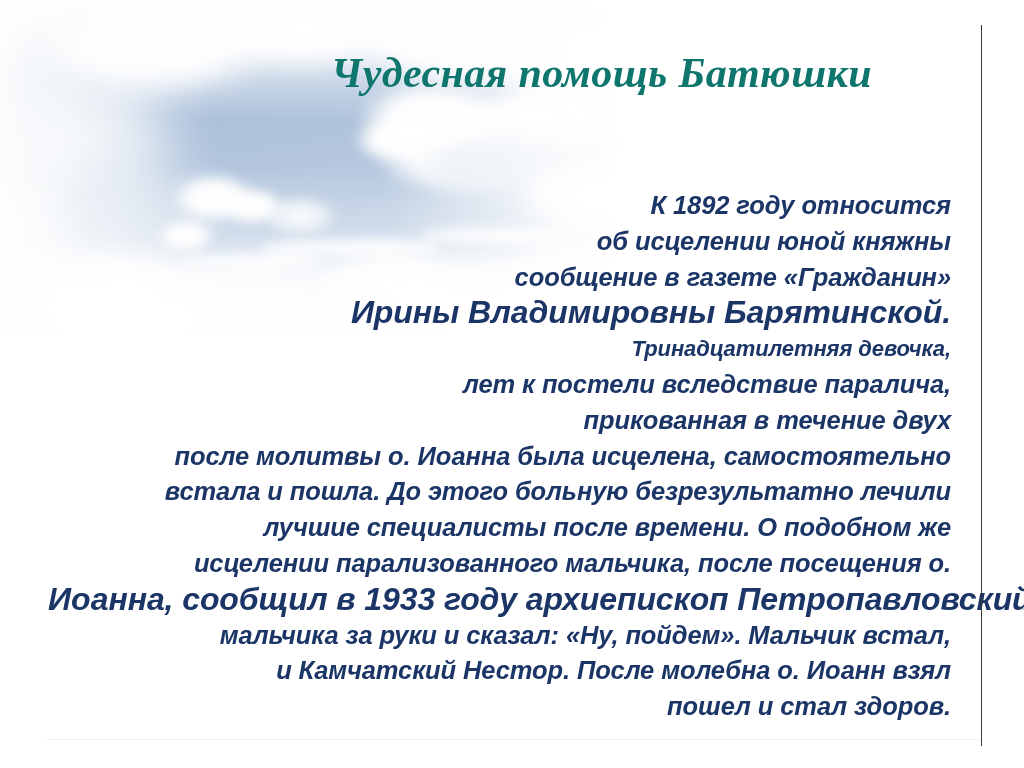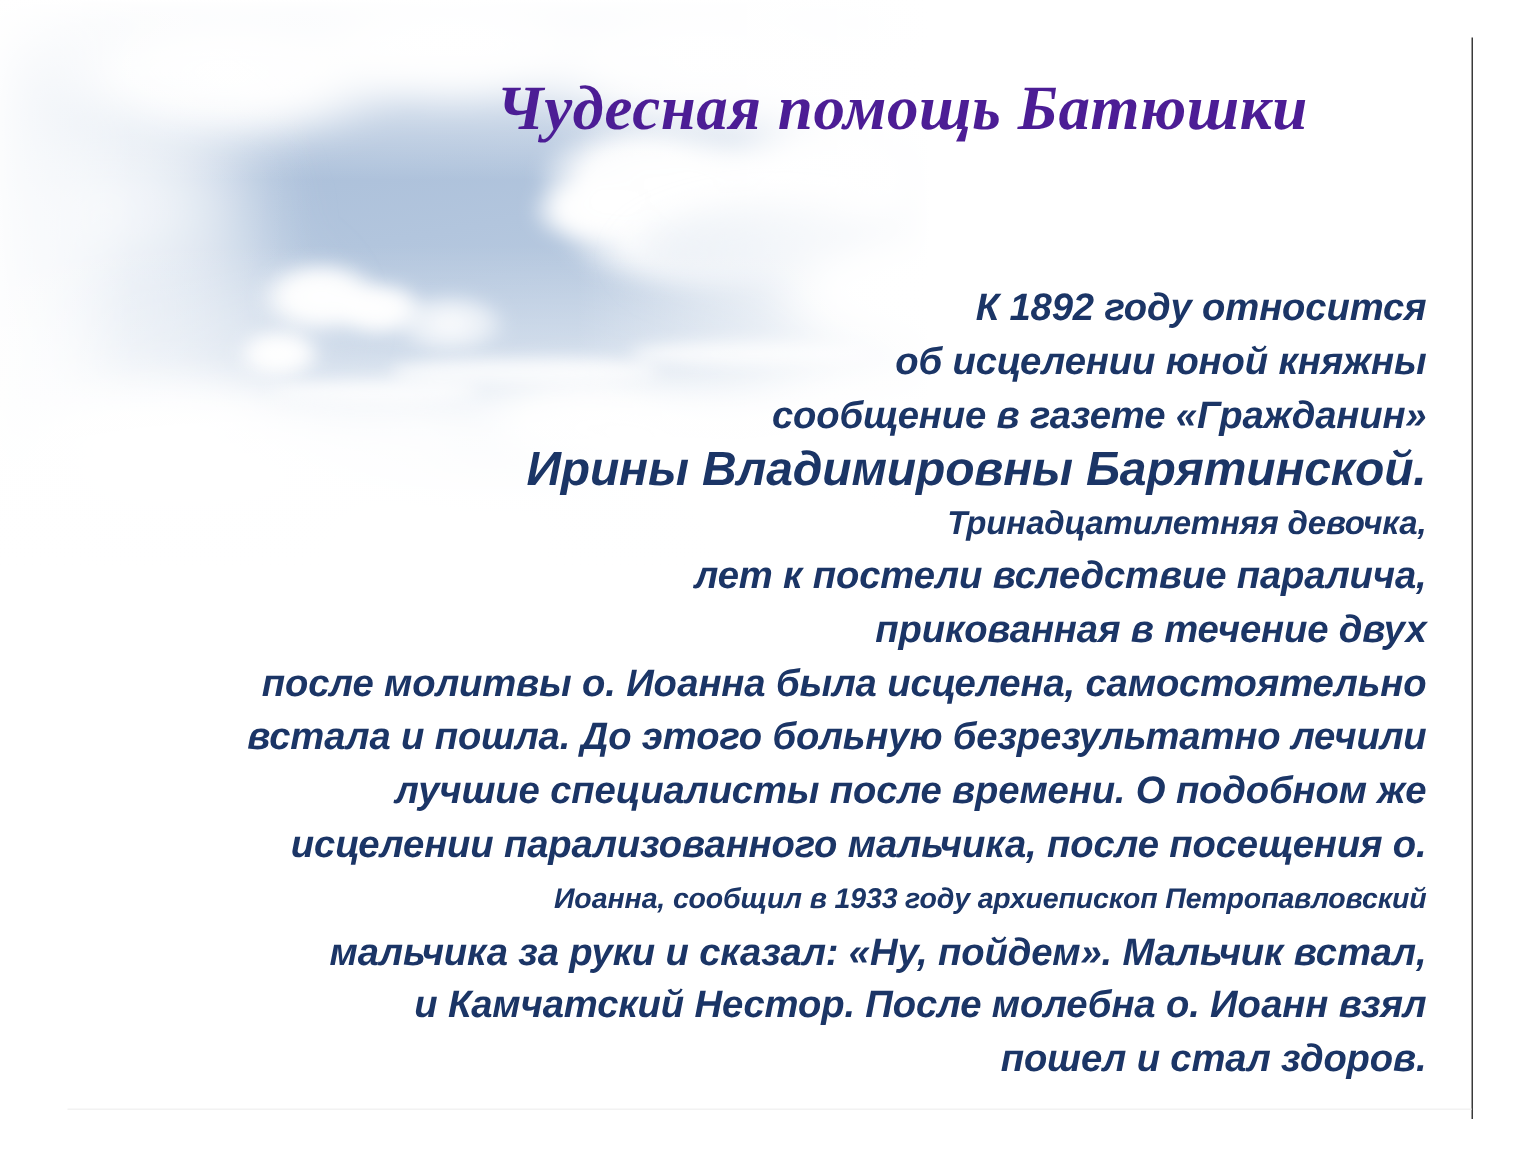--- a/index.html
+++ b/index.html
@@ -59,21 +59,21 @@
     left: 0px;
     top: 48px;
     width: 872px;
     text-align: right;
     font-family: "Liberation Serif", "DejaVu Serif", serif;
     font-style: italic;
     font-weight: bold;
     font-size: 42px;
     line-height: 50px;
     letter-spacing: 0.4px;
-    color: #4c1d95;
+    color: #0f766e;
     white-space: nowrap;
   }
 
   
   #body-text {
     position: absolute;
     left: 48px;
     top: 188px;
     width: 903px;
     text-align: right;
@@ -218,21 +218,21 @@
     <span class="tline" style="font-size: 25.5px;">об исцелении юной княжны</span>
     <span class="tline" style="font-size: 25.5px;">сообщение в газете «Гражданин»</span>
     <span class="tline" style="font-size: 32px;">Ирины Владимировны Барятинской.</span>
     <span class="tline" style="font-size: 22px;">Тринадцатилетняя девочка,</span>
     <span class="tline" style="font-size: 25.5px;">лет к постели вследствие паралича,</span>
     <span class="tline" style="font-size: 25.5px;">прикованная в течение двух</span>
     <span class="tline" style="font-size: 25.5px;">после молитвы о. Иоанна была исцелена, самостоятельно</span>
     <span class="tline" style="font-size: 25.5px;">встала и пошла. До этого больную безрезультатно лечили</span>
     <span class="tline" style="font-size: 25.5px;">лучшие специалисты после времени. О подобном же</span>
     <span class="tline" style="font-size: 25.5px;">исцелении парализованного мальчика, после посещения о.</span>
-    <span class="tline" style="font-size: 19px;">Иоанна, сообщил в 1933 году архиепископ Петропавловский</span>
+    <span class="tline" style="font-size: 32px;">Иоанна, сообщил в 1933 году архиепископ Петропавловский</span>
     <span class="tline" style="font-size: 25.5px;">мальчика за руки и сказал: «Ну, пойдем». Мальчик встал,</span>
     <span class="tline" style="font-size: 25.5px;">и Камчатский Нестор. После молебна о. Иоанн взял</span>
     <span class="tline" style="font-size: 25.5px;">пошел и стал здоров.</span>
   </div>
 
   <div id="right-rule"></div>
   <div id="slide-frame-bottom"></div>
 
 </div>
 

